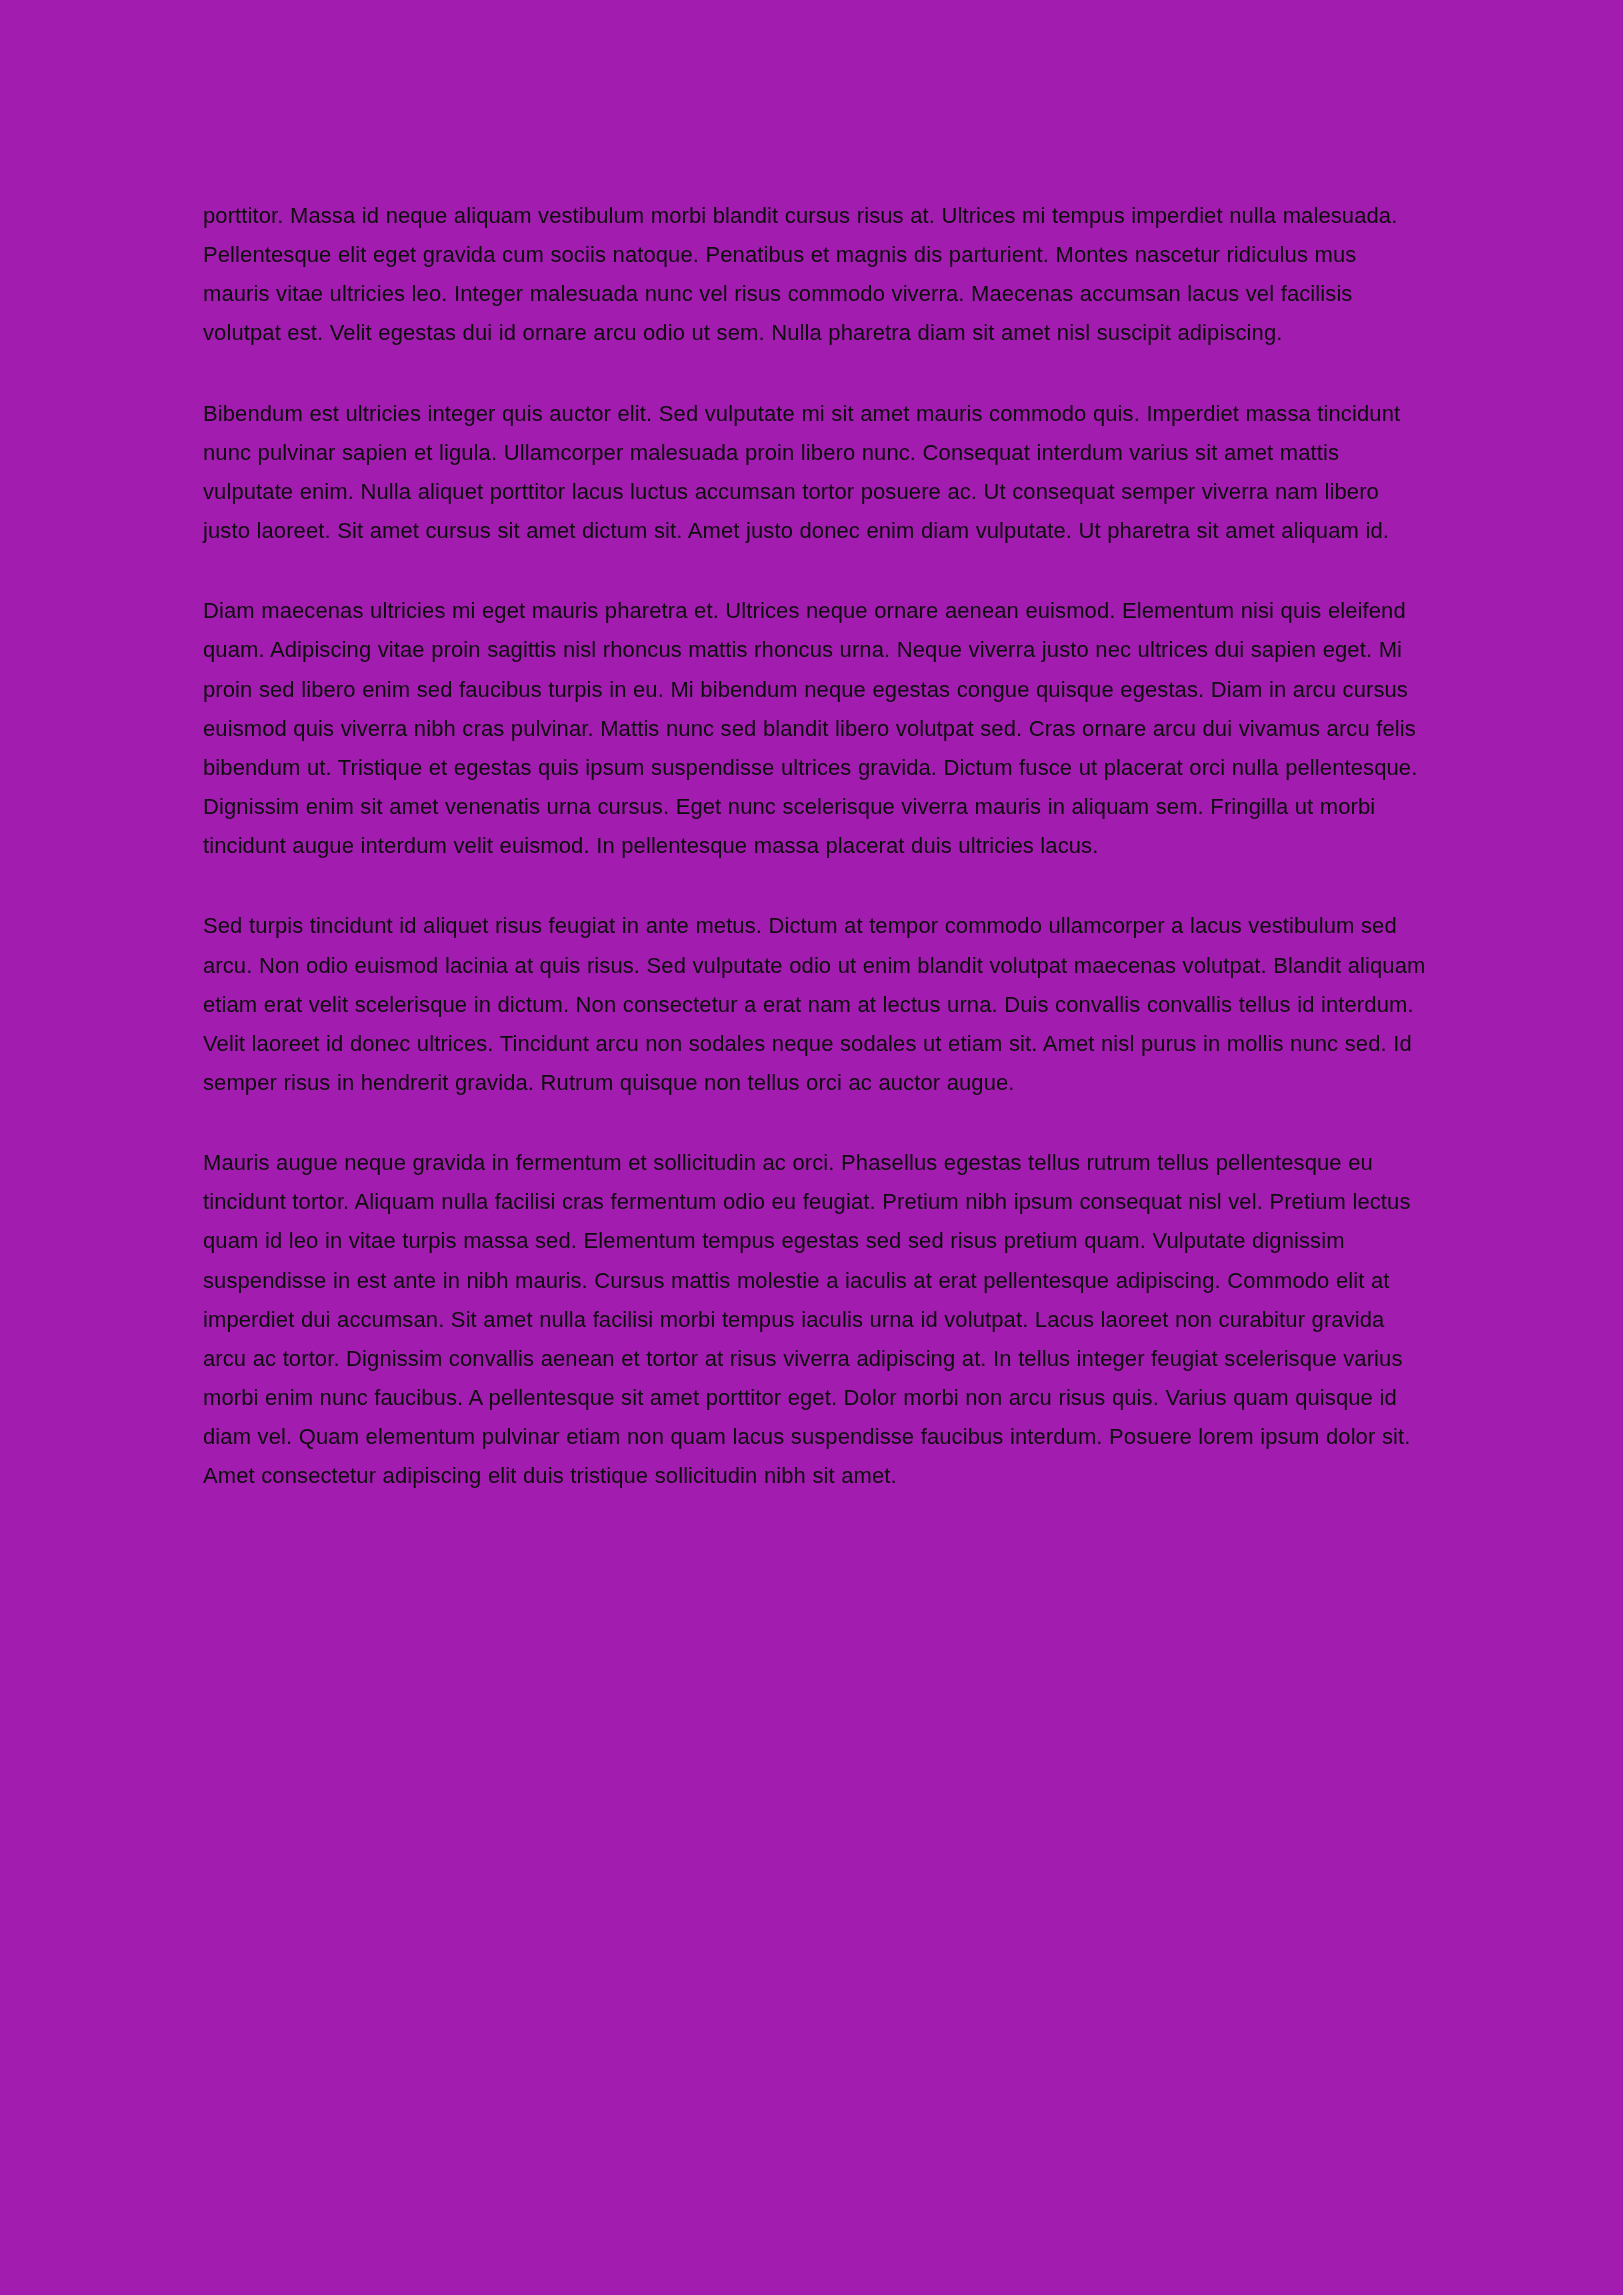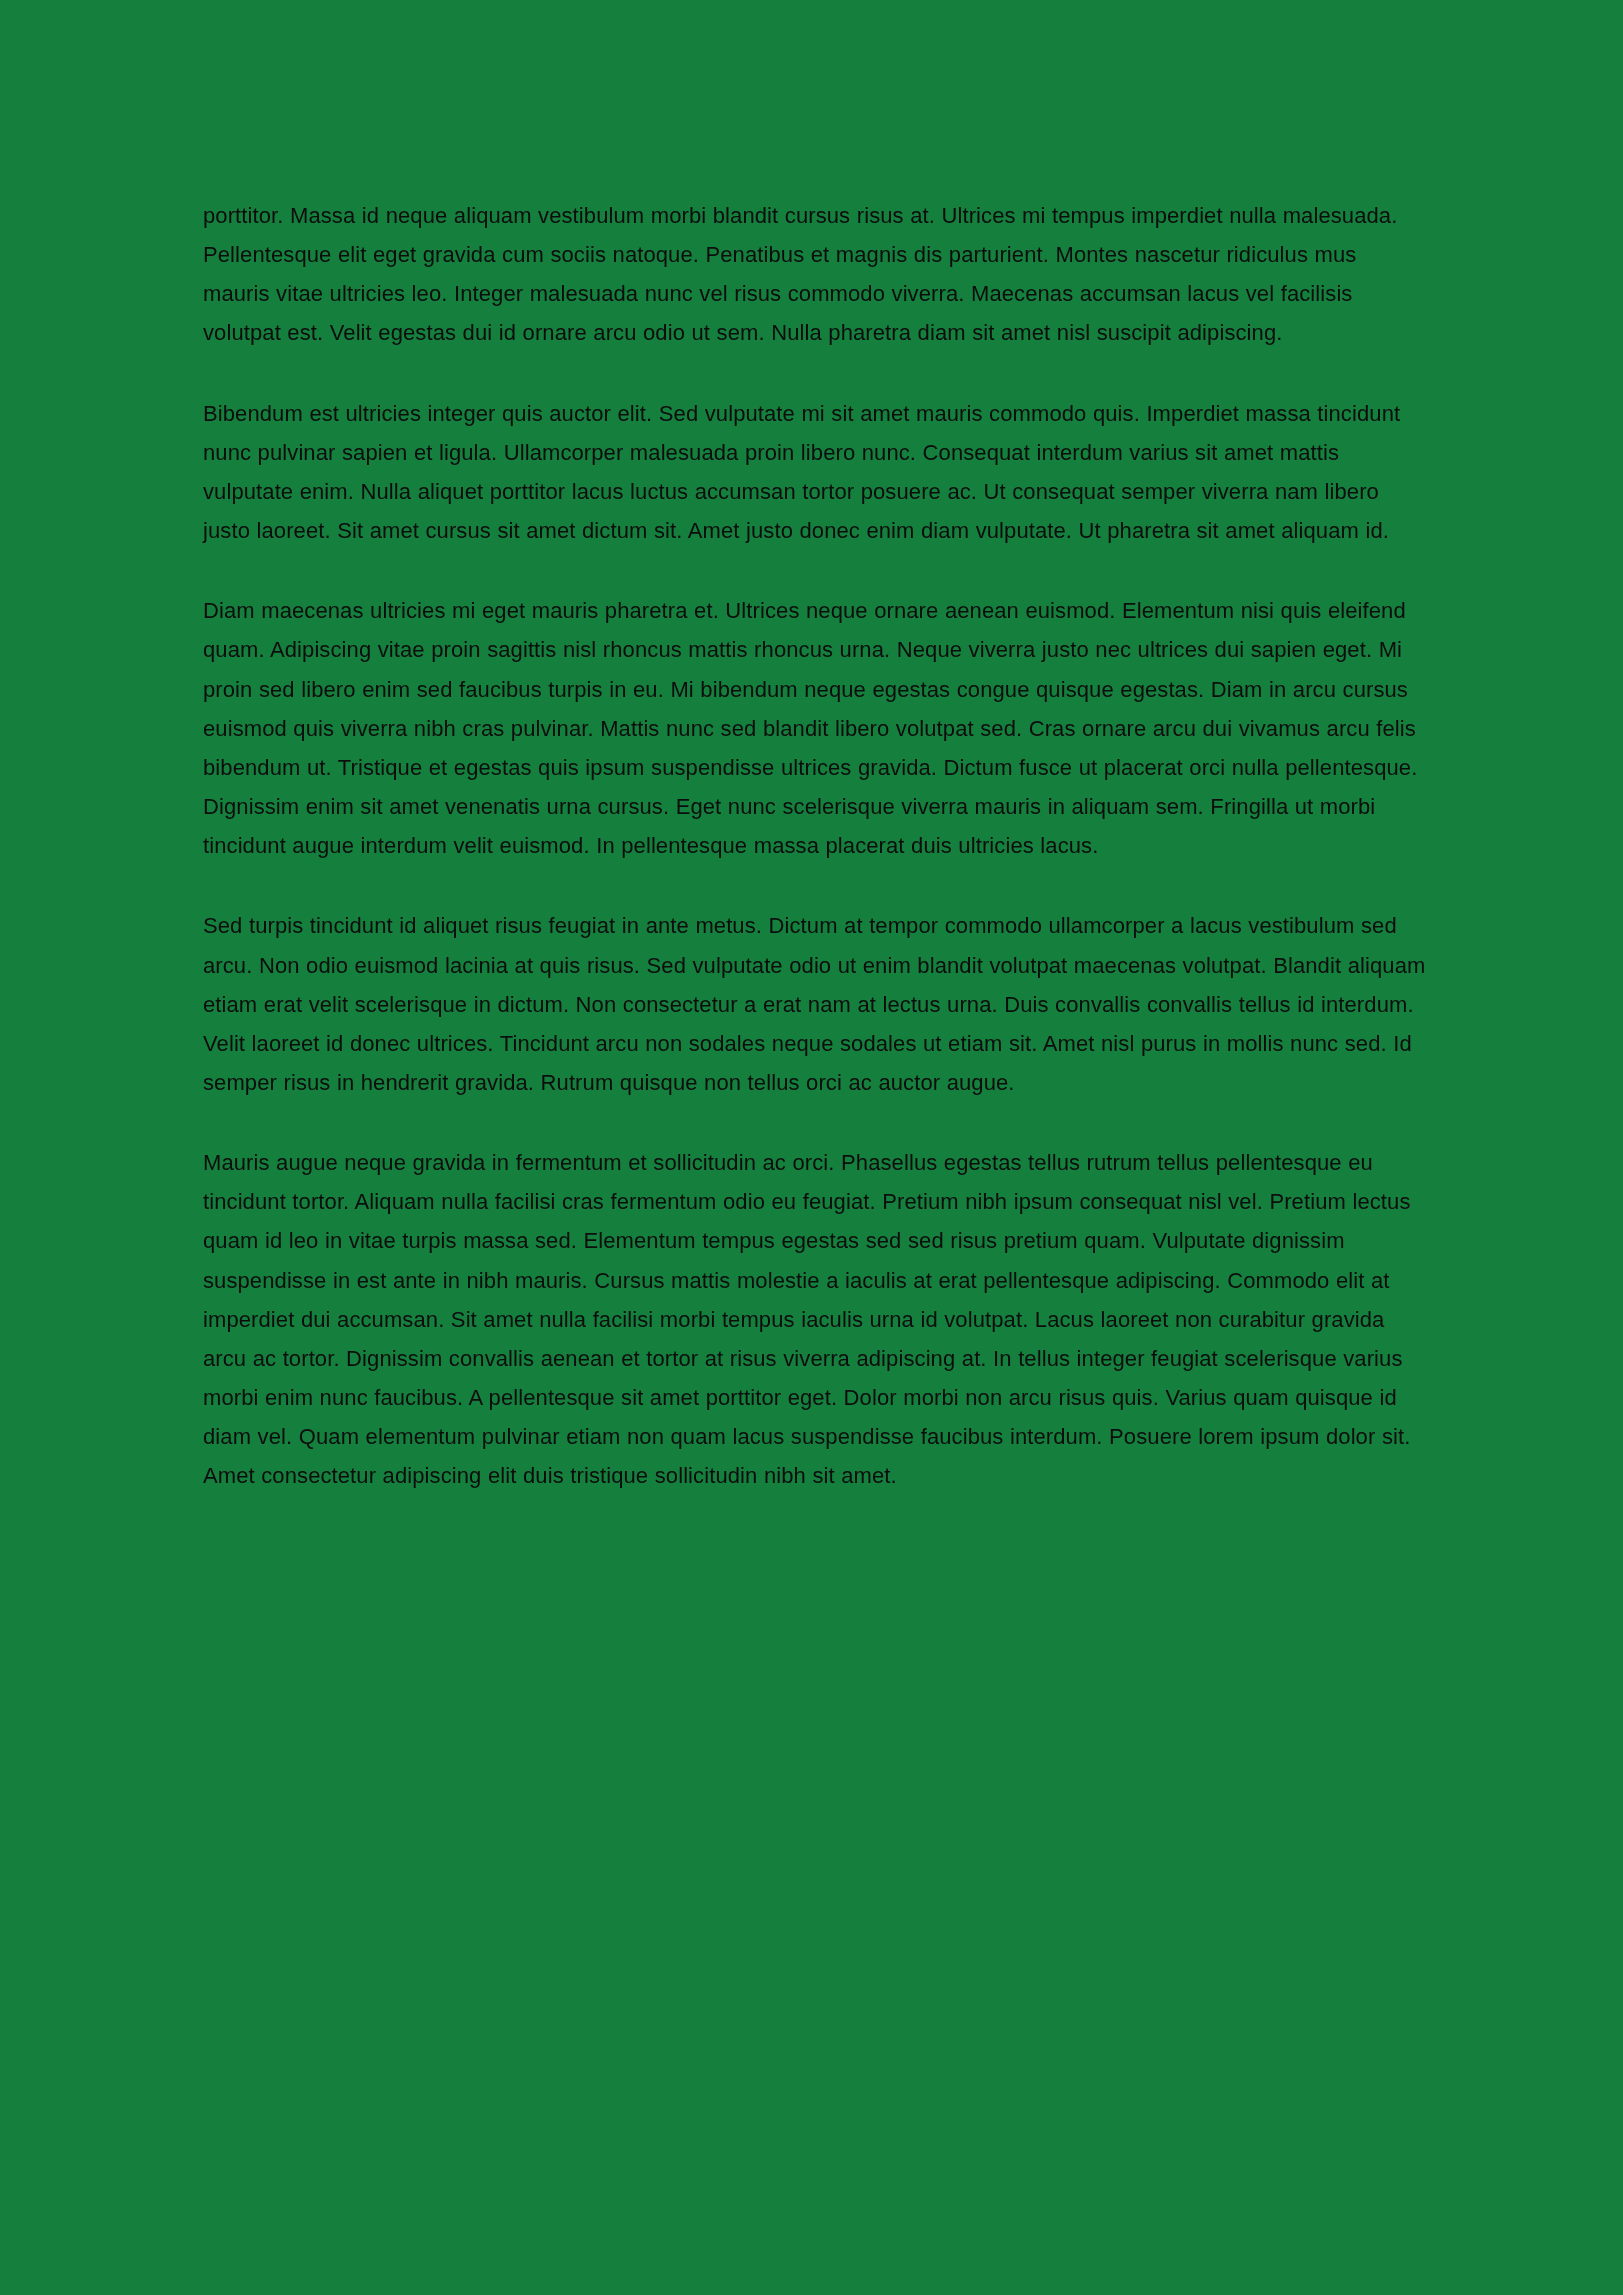--- a/index.html
+++ b/index.html
@@ -8,21 +8,21 @@
     background: #ffffff;
   }
   body {
     width: 1623px;
     height: 2295px;
     font-family: "Liberation Serif", serif;
   }
   .page {
     width: 1623px;
     height: 2295px;
-    background: #15803d;
+    background: #a21caf;
     box-sizing: border-box;
     padding: 196px 203px 0 203px;
     position: relative;
   }
   .doc-body {
     width: 1224px;
   }
   .para {
     font-family: "Liberation Sans", sans-serif;
     font-size: 22px;

